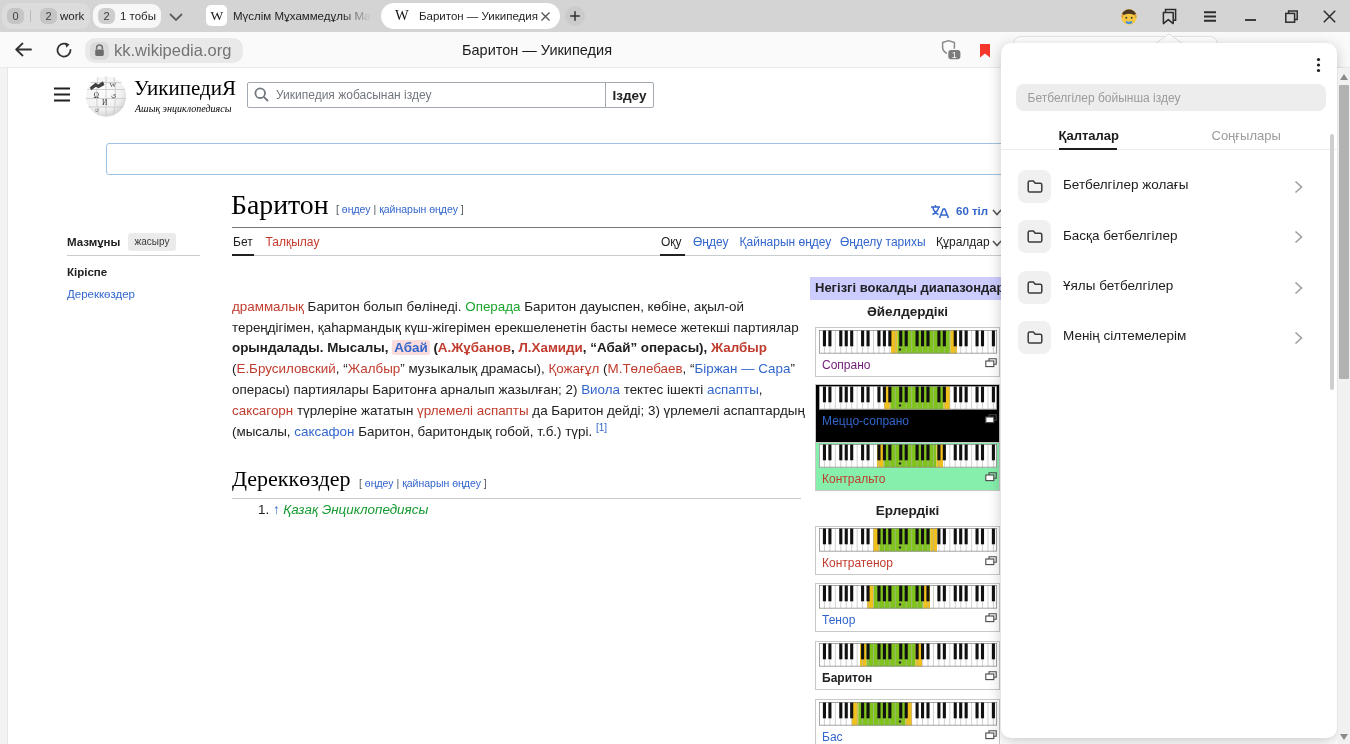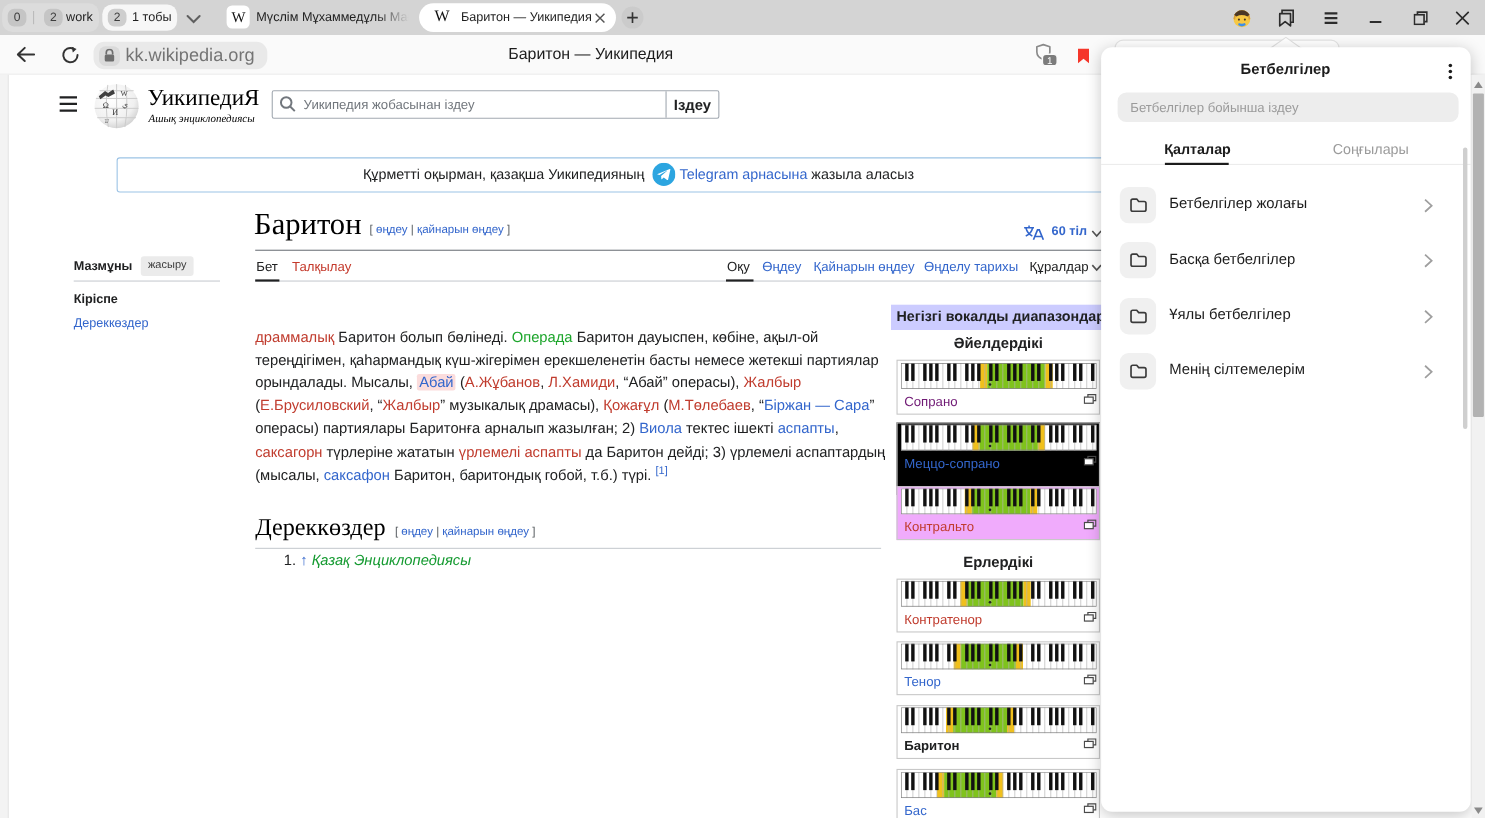--- a/index.html
+++ b/index.html
@@ -129,24 +129,20 @@
   <div class="abs" style="left:247px;top:13.7px;width:407px;height:26px;border:1px solid #a2a9b1;background:#fff;border-radius:2px;"></div>
   <div class="abs" style="left:605px;top:14.7px;width:1px;height:24px;background:#a2a9b1;"></div>
   <svg class="abs" style="left:254px;top:19px;" width="15" height="15">
         <circle cx="6.2" cy="6.2" r="4.8" stroke="#72777d" stroke-width="1.8" fill="none"></circle>
         <path d="M9.8 9.8 L14 14" stroke="#72777d" stroke-width="1.8"></path>
       </svg>
   <div class="abs" style="left:276px;top:19.5px;font-size:12px;color:#72777d;">Уикипедия жобасынан іздеу</div>
   <div class="abs" style="left:605px;top:19.5px;width:49px;text-align:center;font-size:13.5px;font-weight:bold;color:#202122;">Іздеу</div>
 
   <div class="abs" style="left:106px;top:75px;width:936px;height:32px;border:1px solid #9cc3e5;border-radius:3px;"></div>
-  <div class="abs" style="left:330px;top:80px;font-size:13px;color:#202122;white-space:nowrap;">Құрметті оқырман, қазақша Уикипедияның&nbsp; <svg width="21" height="21" style="vertical-align:-6px;">
-          <circle cx="10.5" cy="10.5" r="10.5" fill="#2ca5e0"></circle>
-          <path d="M4.3 10.3 L15.8 5.7 Q16.6 5.4 16.4 6.3 L14.4 15.2 Q14.2 16 13.4 15.6 L10.4 13.4 L8.9 14.8 Q8.3 15.4 8.2 14.6 L8 11.9 L13.3 7.4 Q13.7 7 13.1 7.2 L6.5 11.2 Z" fill="#fff"></path>
-        </svg> <a class="bl">Telegram арнасына</a> жазыла аласыз</div>
 
   <div class="abs ser" style="left:231px;top:121.3px;font-size:27.8px;color:#000;">Баритон</div>
   <div class="abs" style="left:336px;top:135.2px;font-size:10.5px;color:#54595d;white-space:nowrap;">[ <a class="bl">өңдеу</a> | <a class="bl">қайнарын өңдеу</a> ]</div>
   <svg class="abs" style="left:930px;top:136px;" width="20" height="15">
     <path d="M1 3 H10 M5.5 1 V3 M8.8 3 Q7.5 8.5 2.5 10.5 M2.6 3 Q4 8.5 8.5 10.5" stroke="#36c" stroke-width="1.4" fill="none"></path>
     <path d="M9.5 14 L13.2 5 L14.8 5 L18.5 14 M10.9 11 H17" stroke="#36c" stroke-width="1.5" fill="none"></path>
   </svg>
   <div class="abs" style="left:956px;top:137px;font-size:11.5px;font-weight:bold;color:#36c;">60 тіл</div>
   <svg class="abs" style="left:992px;top:141px;" width="10" height="7">
         <path d="M1 1 L5 5.5 L9 1" stroke="#555" stroke-width="1.5" fill="none"></path>
@@ -168,21 +164,21 @@
   <div class="abs" style="left:232px;top:185.5px;width:21.5px;height:2.5px;background:#202122;"></div>
   <div class="abs" style="left:660px;top:185.5px;width:25px;height:2.5px;background:#202122;"></div>
 
   <div class="abs" style="left:67px;top:167.8px;font-size:11.5px;font-weight:bold;color:#202122;">Мазмұны</div>
   <div class="abs" style="left:128px;top:165px;width:48px;height:18px;background:#ebebeb;border-radius:3px;text-align:center;font-size:10px;color:#3a3a3a;line-height:18px;">жасыру</div>
   <div class="abs" style="left:67px;top:197.5px;font-size:11.5px;font-weight:bold;color:#202122;">Кіріспе</div>
   <div class="abs" style="left:67px;top:220px;font-size:11.5px;color:#36c;">Дереккөздер</div>
 
   <div class="bodyline" style="top:230.8px;"><a class="rd">драммалық</a> Баритон болып бөлінеді. <a class="gr">Операда</a> Баритон дауыспен, көбіне, ақыл-ой</div>
   <div class="bodyline" style="top:251.6px;">тереңдігімен, қаһармандық күш-жігерімен ерекшеленетін басты немесе жетекші партиялар</div>
-  <div class="bodyline" style="top:272.4px;">орындалады. Мысалы, <a class="bl" style="background:#fbdcdc;border-radius:2px;padding:0 2px;">Абай</a> (<a class="rd">А.Жұбанов</a>, <a class="rd">Л.Хамиди</a>, “Абай” операсы), <a class="rd">Жалбыр</a></div>
+  <div class="bodyline" style="top:272.4px;font-weight:bold;">орындалады. Мысалы, <a class="bl" style="background:#fbdcdc;border-radius:2px;padding:0 2px;">Абай</a> (<a class="rd">А.Жұбанов</a>, <a class="rd">Л.Хамиди</a>, “Абай” операсы), <a class="rd">Жалбыр</a></div>
   <div class="bodyline" style="top:293.2px;">(<a class="rd">Е.Брусиловский</a>, “<a class="rd">Жалбыр</a>” музыкалық драмасы), <a class="rd">Қожағұл</a> (<a class="rd">М.Төлебаев</a>, “<a class="bl">Біржан — Сара</a>”</div>
   <div class="bodyline" style="top:314.0px;">операсы) партиялары Баритонға арналып жазылған; 2) <a class="bl">Виола</a> тектес ішекті <a class="bl">аспапты</a>,</div>
   <div class="bodyline" style="top:334.8px;"><a class="rd">саксагорн</a> түрлеріне жататын <a class="rd">үрлемелі аспапты</a> да Баритон дейді; 3) үрлемелі аспаптардың</div>
   <div class="bodyline" style="top:355.6px;">(мысалы, <a class="bl">саксафон</a> Баритон, баритондық гобой, т.б.) түрі. <sup style="font-size:10px;line-height:0;"><a class="bl">[1]</a></sup></div>
 
   <div class="abs ser" style="left:232px;top:397.8px;font-size:22px;color:#000;">Дереккөздер</div>
   <div class="abs" style="left:359px;top:409.2px;font-size:10.5px;color:#54595d;white-space:nowrap;">[ <a class="bl">өңдеу</a> | <a class="bl">қайнарын өңдеу</a> ]</div>
   <div class="line" style="left:232px;top:429.5px;width:569px;"></div>
   <div class="abs" style="left:258px;top:434.4px;font-size:13.4px;color:#202122;white-space:nowrap;">1. <a class="bl">↑</a> <a style="font-style:italic;color:#149a30;">Қазақ Энциклопедиясы</a></div>
 
@@ -324,21 +320,21 @@
           <rect x="172.85" y="0" width="3.1" height="16.3" fill="#111111"></rect>
           <circle cx="81" cy="19.5" r="1.2" fill="#222"></circle>
           <rect x="0.35" y="0.35" width="177.3" height="22.8" fill="none" stroke="#808080" stroke-width="0.7"></rect>
         </svg>
 <div style="position:absolute;left:6px;top:29.5px;font-size:12px;color:#3366cc;font-weight:normal;white-space:nowrap;">Меццо-сопрано</div>
 <svg style="position:absolute;left:169px;top:29.5px;" width="12" height="10">
           <path d="M4 3 V0.8 H11.2 V6.2 H8.8" stroke="#4a4a4a" stroke-width="1.1" fill="none"></path>
           <rect x="0.8" y="3" width="8" height="5.6" fill="#fff" stroke="#4a4a4a" stroke-width="1.1"></rect>
         </svg>
 </div>
-<div class="abs" style="left:815px;top:373.5px;width:184.5px;height:49.5px;border:1px solid #c8c8c8;background:#f0abfc;">
+<div class="abs" style="left:815px;top:373.5px;width:184.5px;height:49.5px;border:1px solid #c8c8c8;background:#86efac;">
 <svg width="178" height="24" viewBox="0 0 178 24" style="position:absolute;left:3px;top:1.5px;">
           <rect x="0" y="0" width="178" height="23.5" fill="#ffffff"></rect>
           <rect x="58.0" y="0" width="6.5" height="23.5" fill="#f0c01c"></rect>
           <rect x="64.5" y="0" width="53.0" height="23.5" fill="#7fc31c"></rect>
           <rect x="117.5" y="0" width="6.5" height="23.5" fill="#f0c01c"></rect>
           <path d="M5.45 0 V23.5" stroke="#b2b2b2" stroke-width="0.6"></path>
           <path d="M10.90 0 V23.5" stroke="#b2b2b2" stroke-width="0.6"></path>
           <path d="M16.35 0 V23.5" stroke="#b2b2b2" stroke-width="0.6"></path>
           <path d="M21.80 0 V23.5" stroke="#b2b2b2" stroke-width="0.6"></path>
           <path d="M27.25 0 V23.5" stroke="#b2b2b2" stroke-width="0.6"></path>
@@ -682,21 +678,20 @@
         </svg>
 </div>
 </div>
 
 <div class="abs" style="left:1013px;top:36px;width:205px;height:40px;background:#fff;border:1px solid #e3e3e3;border-radius:8px;"></div>
 <svg class="abs" style="left:1153px;top:32.5px;" width="32" height="12">
       <path d="M1 11.5 L16 1 L31 11.5 Z" fill="#fff" stroke="#e0e0e0" stroke-width="1"></path>
       <rect x="1" y="10.5" width="30" height="2" fill="#fff"></rect>
     </svg>
 <div id="popup" class="abs" style="left:1000.5px;top:43px;width:336.5px;height:695px;background:#fff;border-radius:10px;box-shadow:0 3px 14px rgba(0,0,0,0.22);">
-  <div class="abs" style="left:0;top:11.5px;width:336px;text-align:center;font-size:13.5px;font-weight:bold;color:#1c1c1c;">Бетбелгілер</div>
   <svg class="abs" style="left:315px;top:13.5px;" width="5" height="16">
         <circle cx="2.5" cy="2.5" r="1.6" fill="#1c1c1c"></circle>
         <circle cx="2.5" cy="8" r="1.6" fill="#1c1c1c"></circle>
         <circle cx="2.5" cy="13.5" r="1.6" fill="#1c1c1c"></circle>
       </svg>
   <div class="abs" style="left:15px;top:41px;width:310px;height:27px;background:#ededed;border-radius:8px;"></div>
   <div class="abs" style="left:27px;top:48px;font-size:12px;color:#9b9b9b;">Бетбелгілер бойынша іздеу</div>
   <div class="abs" style="left:58px;top:84.5px;font-size:13px;font-weight:bold;color:#1c1c1c;">Қалталар</div>
   <div class="abs" style="left:211px;top:84.5px;font-size:13px;color:#9b9b9b;">Соңғылары</div>
   <div class="abs" style="left:0px;top:105.5px;width:336px;height:1px;background:#ececec;"></div>

